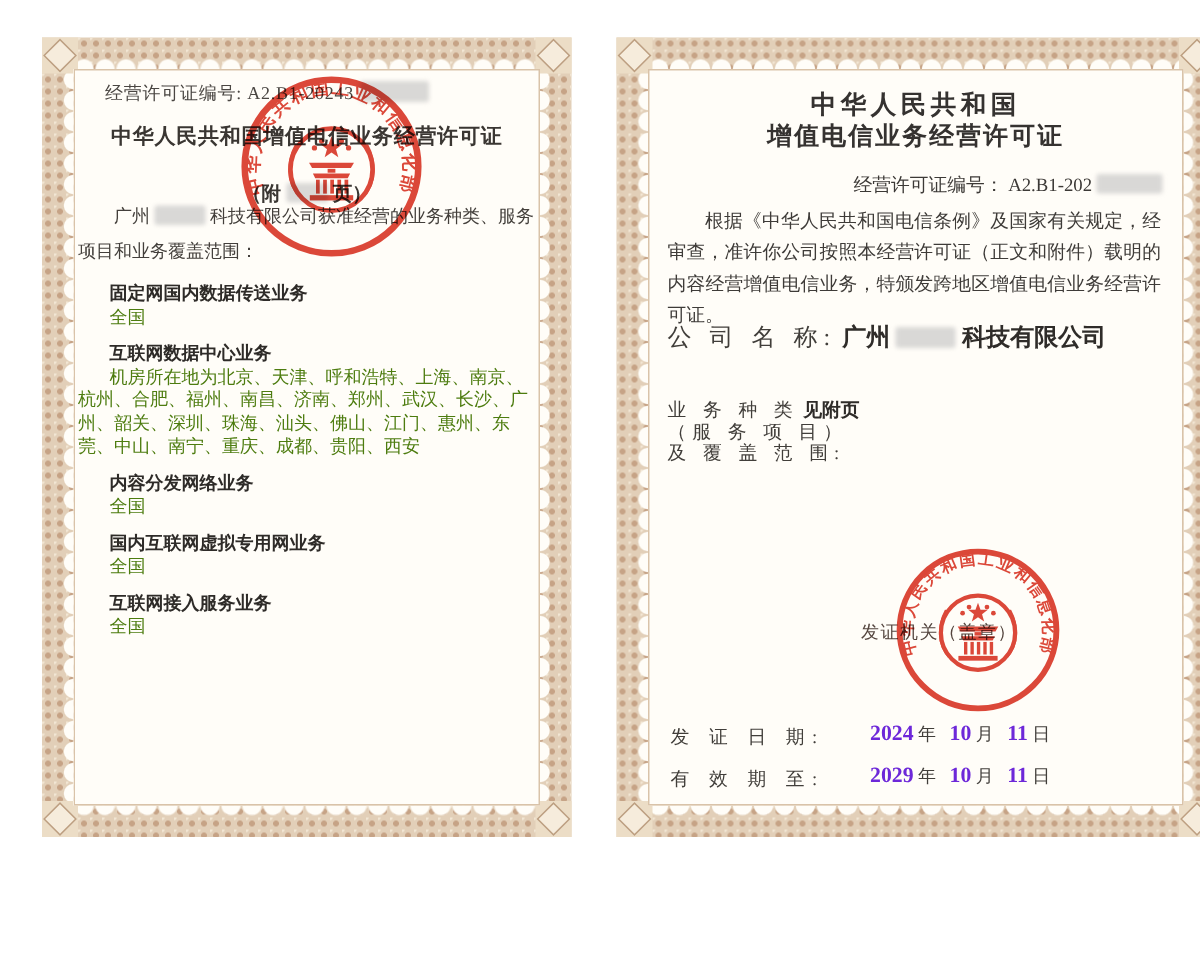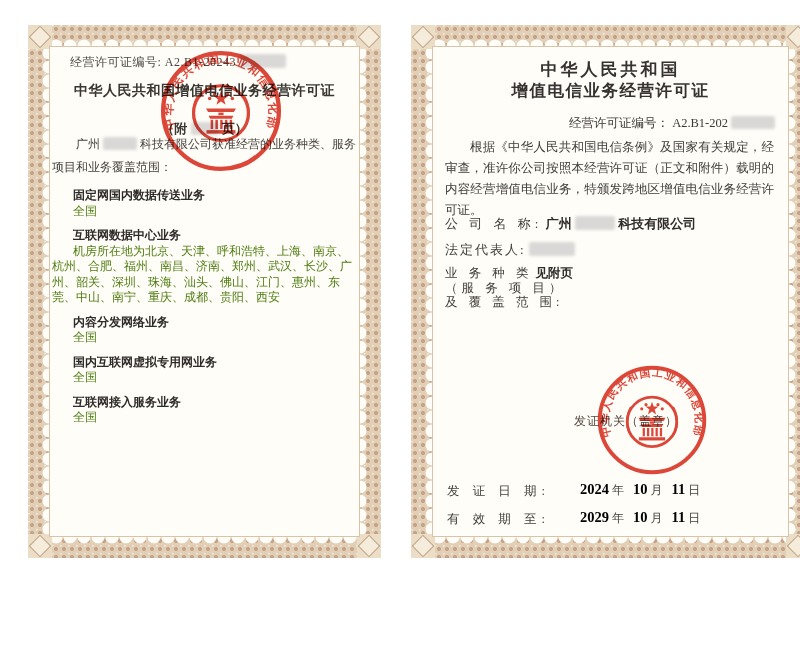--- a/index.html
+++ b/index.html
@@ -64,31 +64,31 @@
 
   
   .rc-title1 { position:absolute; left:0; right:0; top:33px; text-align:center;
     font-size:17px; font-weight:bold; letter-spacing:3px; color:#353230; }
   .rc-title2 { position:absolute; left:0; right:0; top:55px; text-align:center;
     font-size:16.5px; font-weight:bold; letter-spacing:1.5px; color:#353230; }
   .rc-license { position:absolute; left:158px; top:90px; font-size:12.5px;
     font-weight:normal; color:#3c3936; white-space:nowrap; }
   .rc-body { position:absolute; left:34px; right:36px; top:112px; font-size:12.5px;
     line-height:21px; text-align:justify; text-indent:2em; color:#3e3b38; }
-  .rc-row { position:absolute; left:34px; font-size:13px; color:#413e3a; white-space:nowrap; }
+  .rc-row { position:absolute; left:34px; font-size:16px; color:#413e3a; white-space:nowrap; }
   .rc-label { letter-spacing:4px; }
   .rc-val { font-weight:bold; color:#2f2c29; }
   .rc-bizblock { position:absolute; left:34px; top:241px; font-size:12.5px;
     line-height:14.5px; color:#413e3a; }
   .seal-label { position:absolute; left:163px; top:388px; font-size:12px;
     letter-spacing:1px; color:#54453e; z-index:1; }
   .date-row { position:absolute; left:36px; font-size:12.5px; white-space:nowrap; }
   .dlabel { letter-spacing:5px; color:#413e3a; }
   .dval { position:absolute; left:133px; top:-2px; }
-  .dnum { font-weight:600; font-size:14.5px; color:#000000; margin-right:3px; }
+  .dnum { font-weight:600; font-size:14.5px; color:#6d28d9; margin-right:3px; }
   .dunit { font-size:12px; color:#413e3a; margin-right:9px; font-style:normal; }
 
   
   .stamp { position:absolute; z-index:2; mix-blend-mode:multiply; opacity:.93; }
   .stamp svg { width:100%; height:100%; display:block; }
 </style>
 </head>
 <body>
 
 <div class="page">
@@ -203,24 +203,20 @@
 
     <div class="rc-body">根据《中华人民共和国电信条例》及国家有关规定，经审查，准许你公司按照本经营许可证（正文和附件）载明的内容经营增值电信业务，特颁发跨地区增值电信业务经营许可证。</div>
 
     <div class="rc-row" style="top:190px;">
       <span class="rc-label">公 司 名 称:</span>
       <span class="rc-val">广州</span>
       <span class="rdx" style="width:40px;height:14px;"></span>
       <span class="rc-val">科技有限公司</span>
     </div>
 
-    <div class="rc-row" style="top:216px;">
-      <span class="rc-label" style="letter-spacing:2px;">法定代表人:</span>
-      <span class="rdx" style="width:46px;height:14px;"></span>
-    </div>
 
     <div class="rc-bizblock">
       <div>
         <span class="rc-label">业 务 种 类</span>
         <span class="rc-val">见附页</span>
       </div>
       <div class="rc-label">（服 务 项 目）</div>
       <div class="rc-label">及 覆 盖 范 围:</div>
     </div>
 

